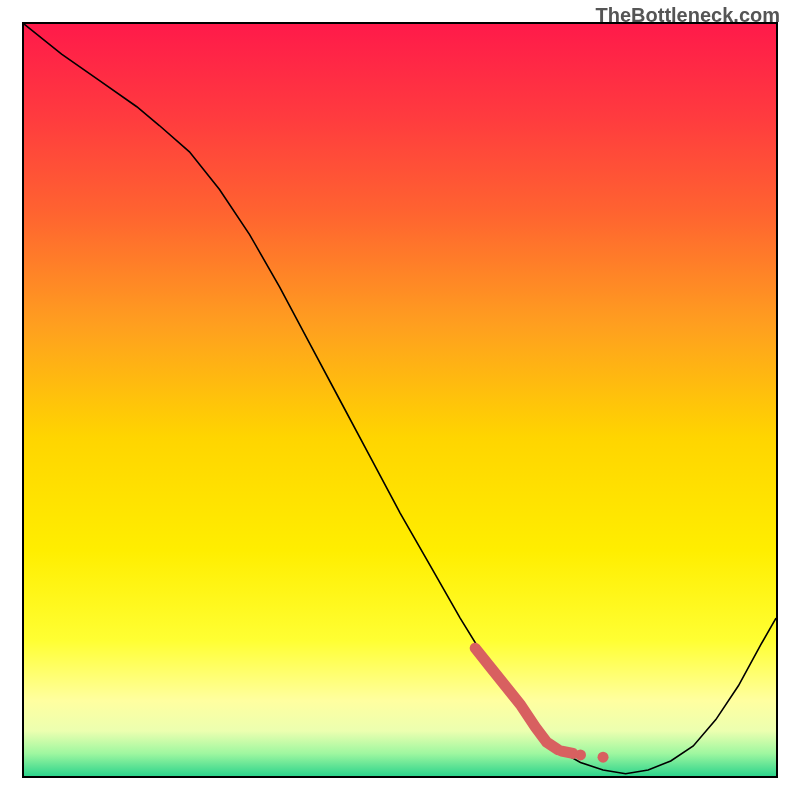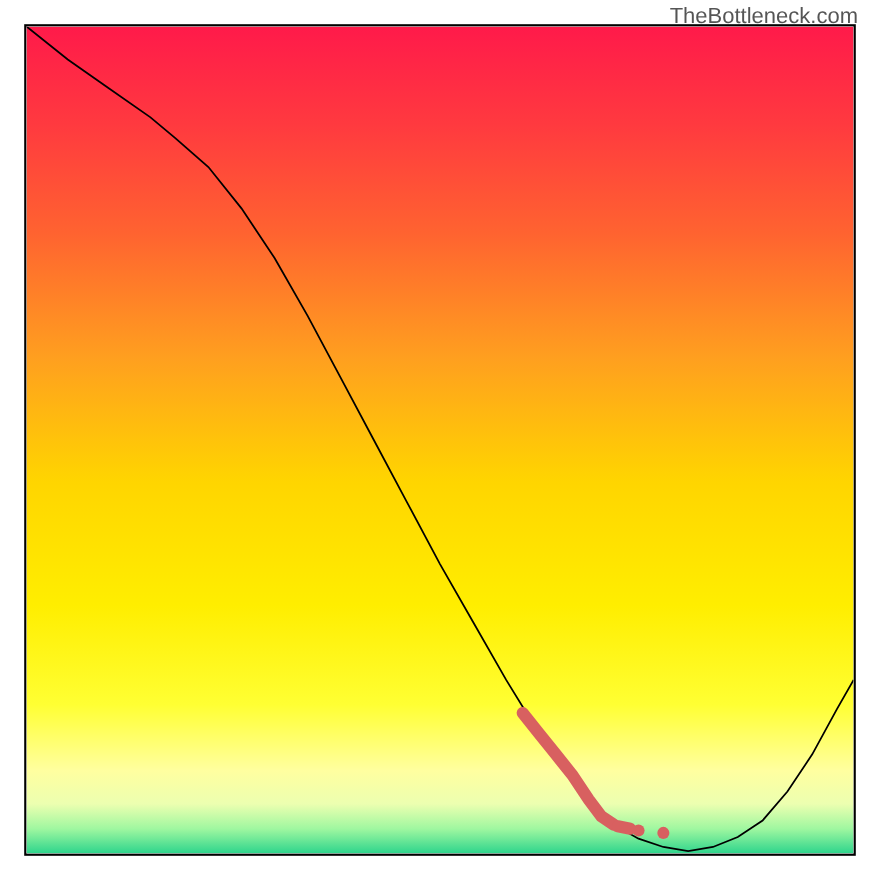--- a/index.html
+++ b/index.html
@@ -7,20 +7,21 @@
   padding: 0;
   width: 800px;
   height: 800px;
   font-family: Arial, sans-serif;
   background: #fff;
 }
 .container {
   position: relative;
   width: 800px;
   height: 712px;
+  font-weight: bold;
 }
 .watermark {
   position: absolute;
   top: 4px;
   right: 20px;
   font-size: 20px;
   color: #555;
   font-family: Arial, sans-serif;
   z-index: 10;
 }

